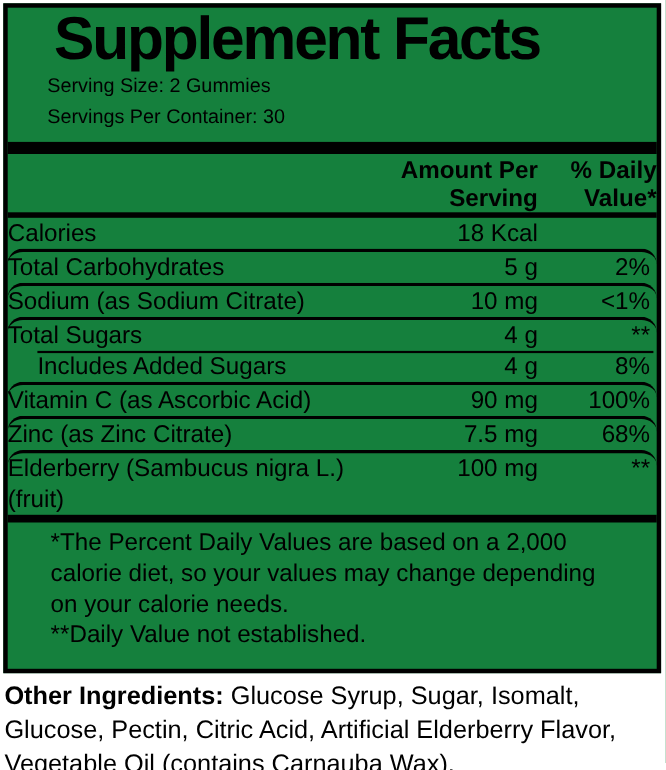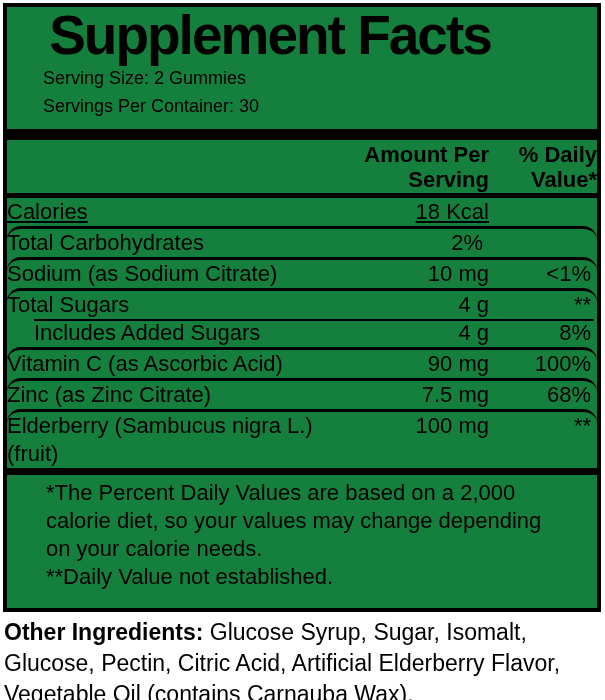--- a/index.html
+++ b/index.html
@@ -68,21 +68,21 @@
     line-height: 25px;
     padding: 2px 0 1px 0;
   }
   .header-row .amt, .header-row .dv { text-align: right; }
   .nrow {
     font-size: 22px;
     line-height: 28px;
     min-height: 28px;
     border-top: 3px solid #000;
   }
-  .nrow.first { border-top: none; text-decoration: underline; }
+  .nrow.first { border-top: none; }
   .nrow .name { padding-left: 0; }
   .nrow .amt { text-align: right; }
   .nrow .dv { text-align: right; padding-right: 6px; }
   .nrow.sub { border-top: none; position: relative; }
   .nrow.sub::before {
     content: "";
     position: absolute;
     top: 0; left: 27px; right: 3px;
     height: 2px;
     background: #000;
@@ -130,20 +130,21 @@
   <div class="bar-medium"></div>
 
   <div class="grid-row nrow first">
     <div class="name">Calories</div>
     <div class="amt">18 Kcal</div>
     <div class="dv"></div>
   </div>
 
   <div class="grid-row nrow">
     <div class="name">Total Carbohydrates</div>
+    <div class="amt">5 g</div>
     <div class="dv">2%</div>
   </div>
 
   <div class="grid-row nrow">
     <div class="name">Sodium (as Sodium Citrate)</div>
     <div class="amt">10 mg</div>
     <div class="dv">&lt;1%</div>
   </div>
 
   <div class="grid-row nrow">

